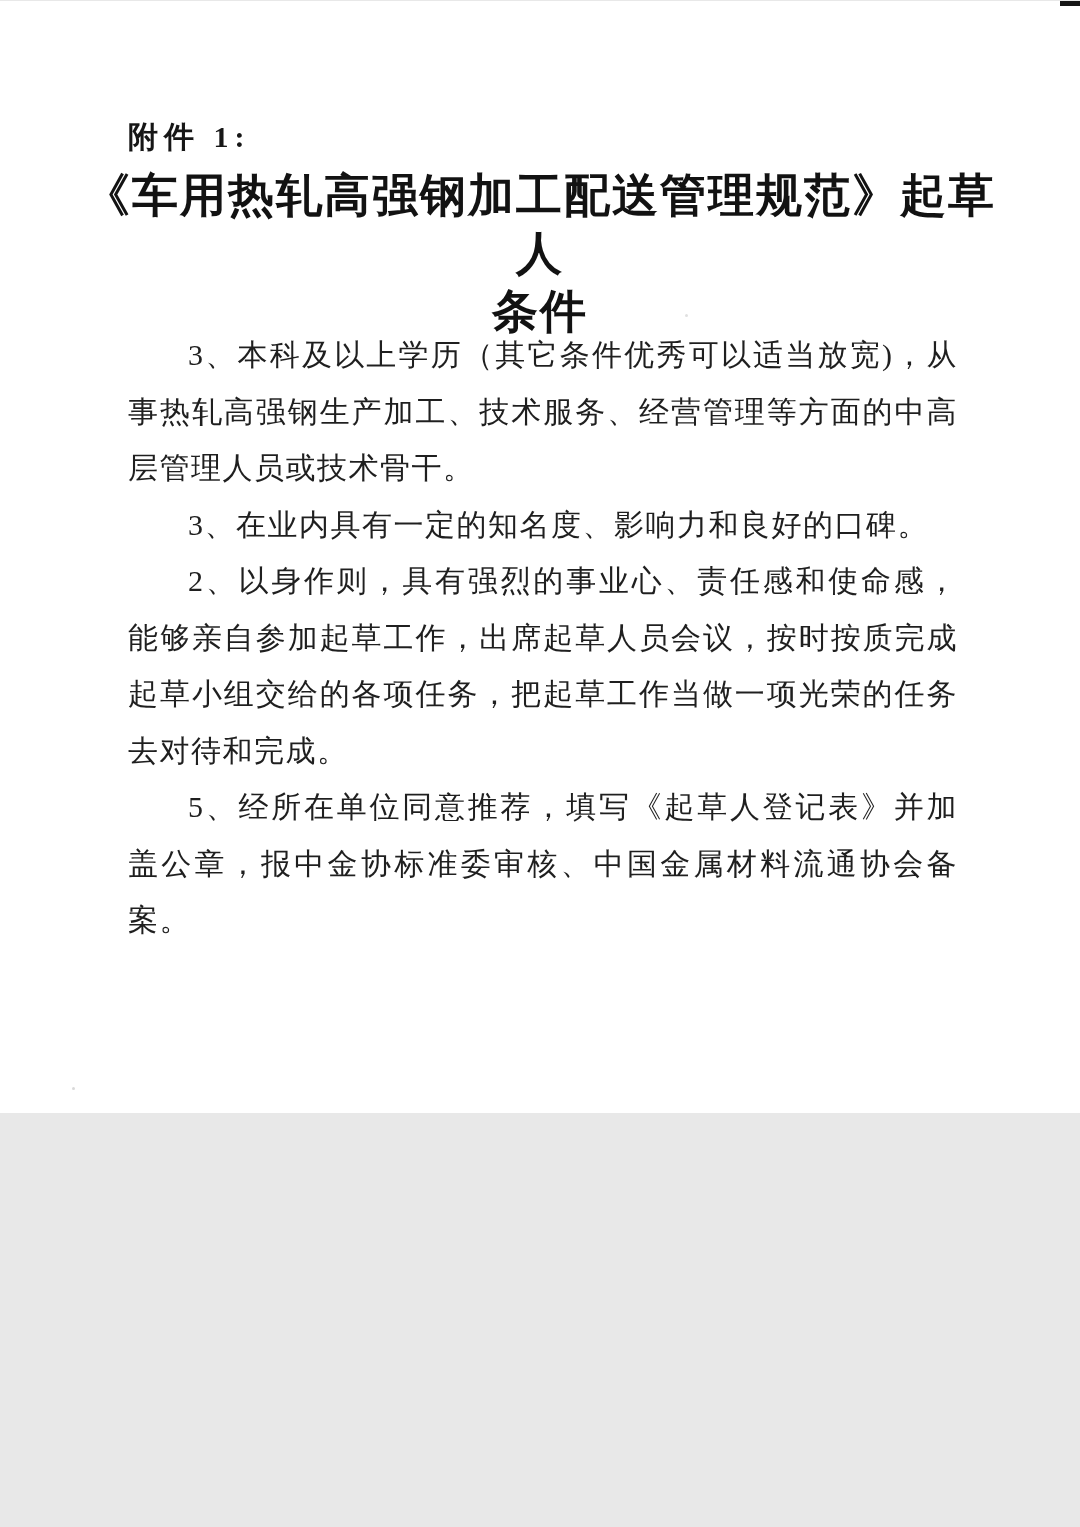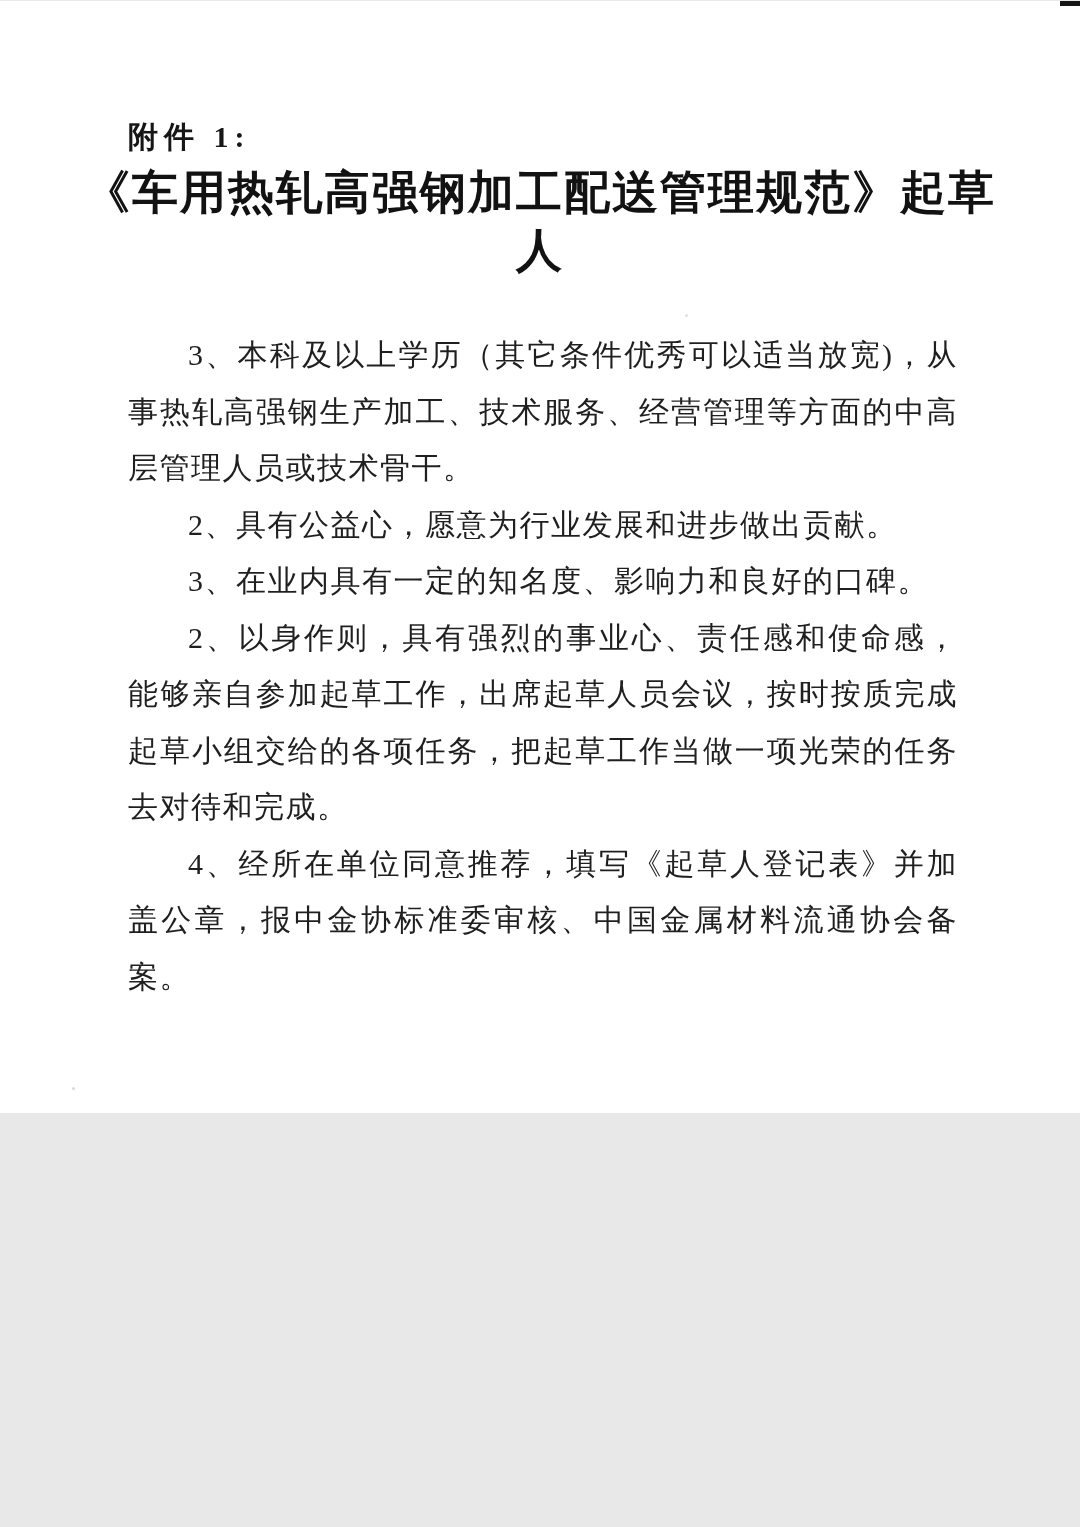--- a/index.html
+++ b/index.html
@@ -42,21 +42,20 @@
     position:absolute;
     left:80px;
     right:80px;
     top:166px;
     text-align:center;
     font-size:46px;
     line-height:58px;
     font-weight:bold;
     letter-spacing:2px;
     color:#121212;
-    font-family:Liberation Mono, monospace;
   }
   .doc-body{
     position:absolute;
     left:128px;
     width:830px;
     top:326px;
     font-size:30px;
     line-height:56.5px;
     letter-spacing:1.5px;
     text-align:justify;
@@ -86,28 +85,28 @@
 <body>
 
 <div class="page">
 
   <div class="corner-mark"></div>
 
   <div class="attachment-label">附件 1:</div>
 
   <h1 class="doc-title" style="margin:0;">
     <span style="display:block;">《车用热轧高强钢加工配送管理规范》起草人</span>
+    <span style="display:block;">条件</span>
   </h1>
 
   <div class="doc-body">
     <p>3、本科及以上学历（其它条件优秀可以适当放宽)，从事热轧高强钢生产加工、技术服务、经营管理等方面的中高层管理人员或技术骨干。</p>
-    <p>2、具有公益心，愿意为行业发展和进步做出贡献。</p>
     <p>3、在业内具有一定的知名度、影响力和良好的口碑。</p>
     <p>2、以身作则，具有强烈的事业心、责任感和使命感，能够亲自参加起草工作，出席起草人员会议，按时按质完成起草小组交给的各项任务，把起草工作当做一项光荣的任务去对待和完成。</p>
-    <p>4、经所在单位同意推荐，填写《起草人登记表》并加盖公章，报中金协标准委审核、中国金属材料流通协会备案。</p>
+    <p>5、经所在单位同意推荐，填写《起草人登记表》并加盖公章，报中金协标准委审核、中国金属材料流通协会备案。</p>
   </div>
 
   <div class="page-number">5</div>
 
 <div class="speck" style="left: 523px; top: 1117px; width: 5px; height: 5px; background: rgb(143, 179, 217);"></div>
     <div class="speck" style="left: 277px; top: 1219px; width: 4px; height: 4px; background: rgb(154, 154, 154);"></div>
     <div class="speck" style="left: 111px; top: 1181px; width: 4px; height: 4px; background: rgb(204, 204, 204);"></div>
     <div class="speck" style="left: 72px; top: 1086px; width: 3px; height: 3px; background: rgb(208, 208, 208);"></div>
     <div class="speck" style="left: 828px; top: 1276px; width: 4px; height: 4px; background: rgb(216, 160, 168);"></div>
     <div class="speck" style="left: 208px; top: 1255px; width: 3px; height: 3px; background: rgb(214, 214, 214);"></div>

